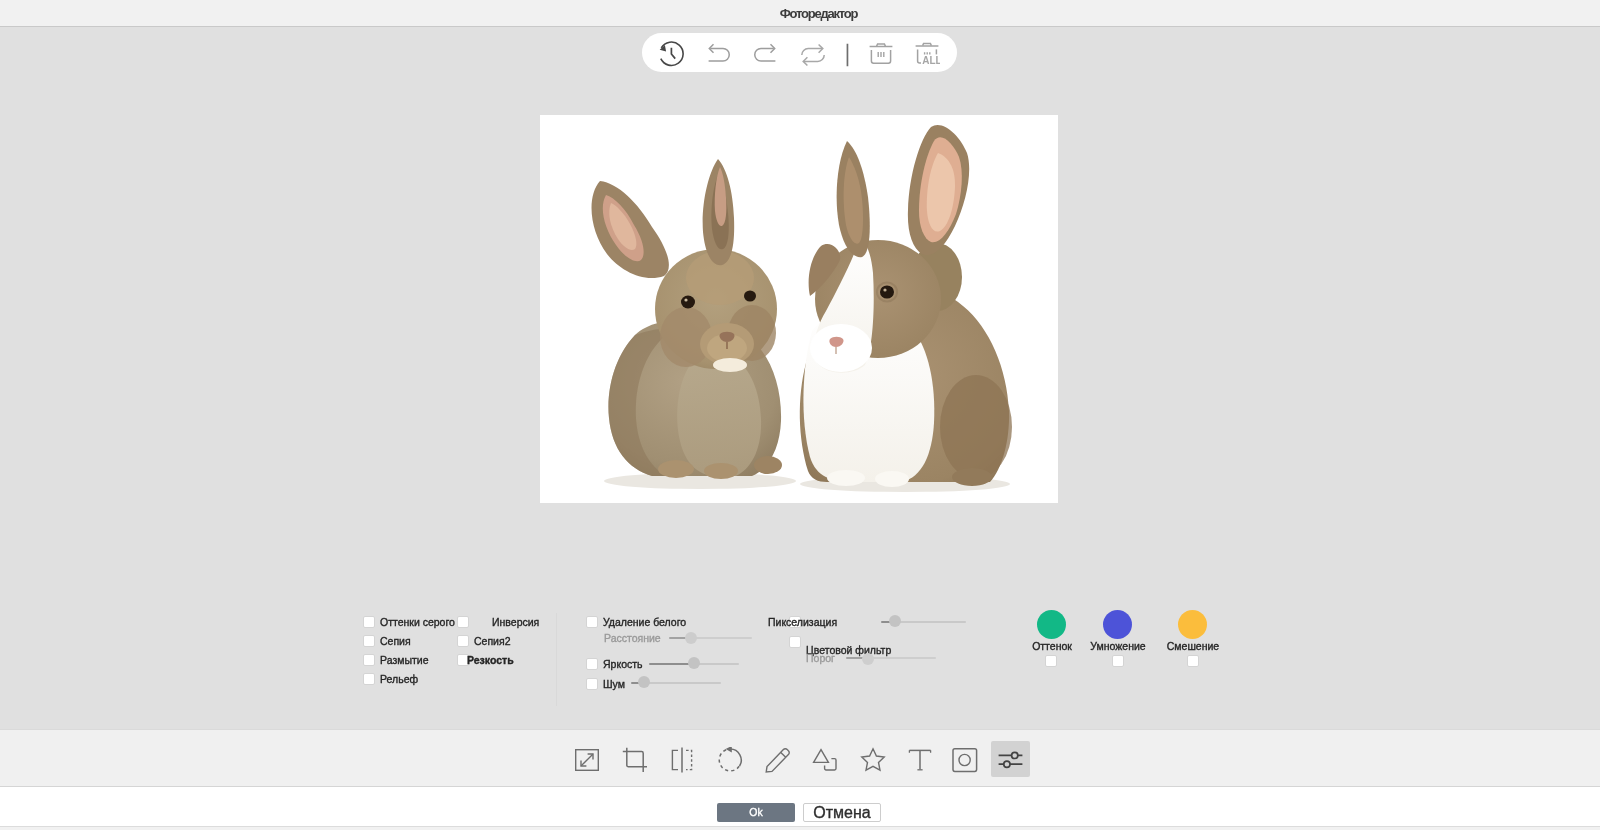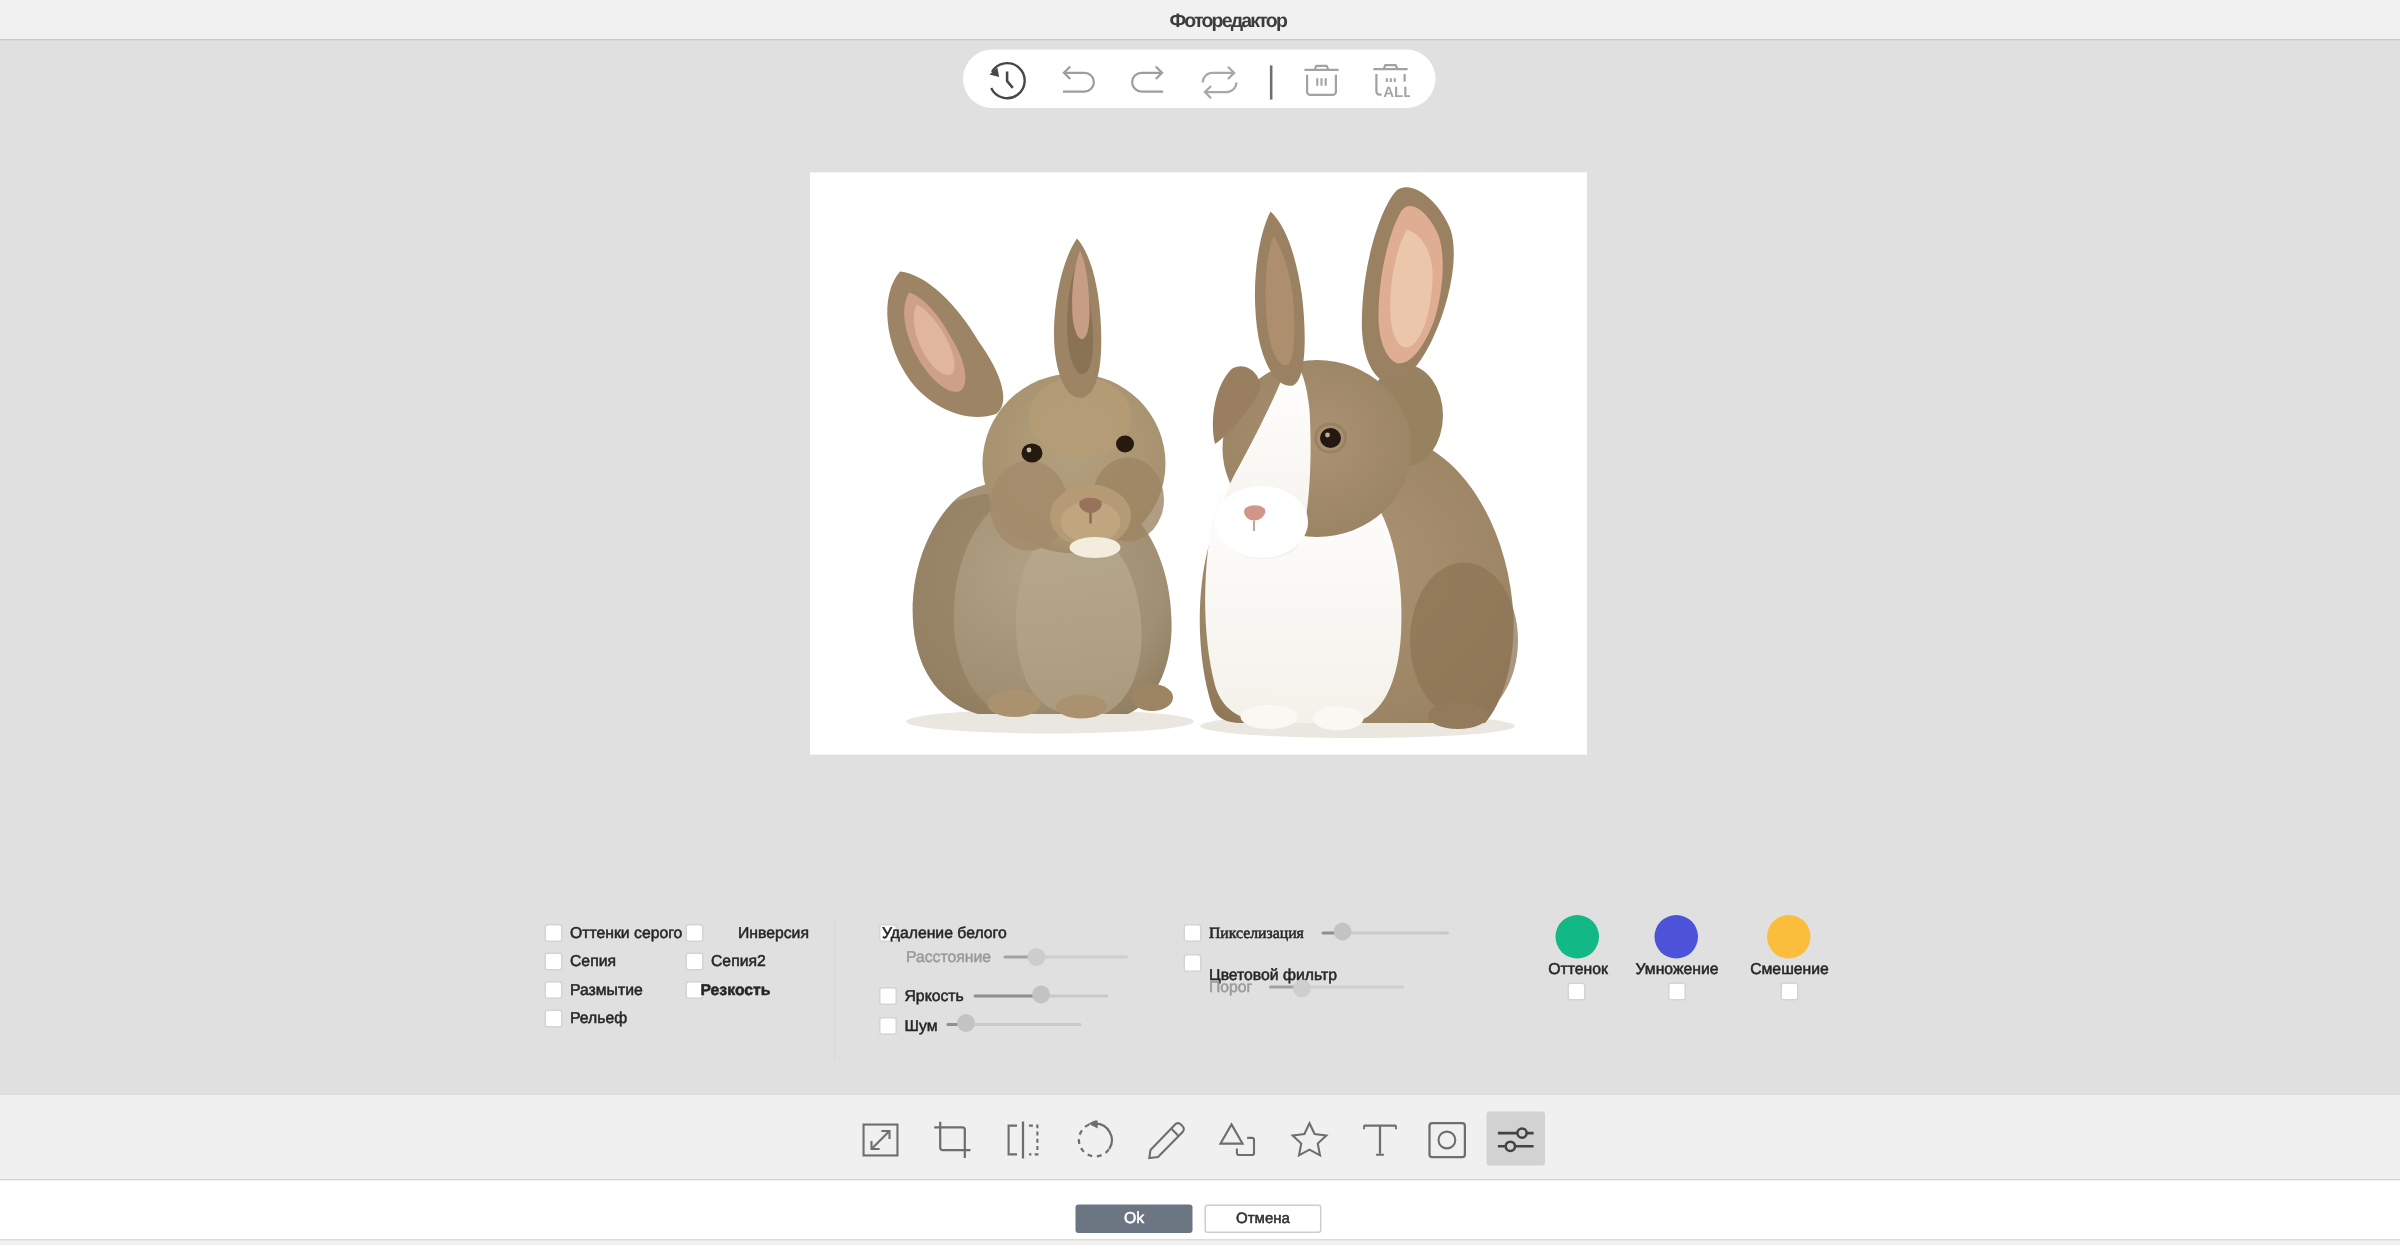--- a/index.html
+++ b/index.html
@@ -14,21 +14,21 @@
 .lblg { position:absolute; font-size:10.5px; color:#9a9a9a; white-space:nowrap; line-height:11px; -webkit-text-stroke:0.35px #9a9a9a; }
 .vdiv { position:absolute; left:556px; top:613px; width:1px; height:93px; background:#d9d9d9; }
 .track { position:absolute; height:2px; border-radius:1px; }
 .thumb { position:absolute; width:12px; height:12px; border-radius:50%; background:#c3c3c3; }
 .circ { position:absolute; width:29px; height:29px; border-radius:50%; }
 .toolbar { position:absolute; left:0; top:729px; width:1600px; height:58px; background:#f0f0f0; border-top:1px solid #dadada; border-bottom:1px solid #d5d5d5; }
 .ticon { position:absolute; top:747px; }
 .hl { position:absolute; left:991px; top:741px; width:39px; height:36px; background:#d2d2d2; border-radius:2px; }
 .footer { position:absolute; left:0; top:787px; width:1600px; height:39px; background:#fff; }
 .btn-ok { position:absolute; left:717px; top:803px; width:78px; height:19px; background:#6c7682; border-radius:2px; color:#fff; font-size:10.5px; -webkit-text-stroke:0.35px #fff; text-align:center; line-height:19px; }
-.btn-cancel { position:absolute; left:803px; top:803px; width:78px; height:19px; background:#fff; border:1px solid #cdcdcd; border-radius:2px; color:#2e2e2e; font-size:10px; -webkit-text-stroke:0.35px #2e2e2e; text-align:center; line-height:17px; }
+.btn-cancel { position:absolute; left:803px; top:803px; width:78px; height:19px; background:#fff; border:1px solid #cdcdcd; border-radius:2px; color:#2e2e2e; font-size:16px; -webkit-text-stroke:0.35px #2e2e2e; text-align:center; line-height:17px; }
 .bottomedge { position:absolute; left:0; top:826px; width:1600px; height:4px; background:#f1f1f1; border-top:1px solid #dcdcdc; }
 </style>
 </head>
 <body>
 <div class="header">Фоторедактор</div>
 
 <div class="pill" id="pillbar">
 
 <svg style="left:17px;" width="26" height="28" viewBox="0 0 26 28">
   <g fill="none" stroke="#474747" stroke-width="1.6">
@@ -205,38 +205,38 @@
 <div class="cb" style="left:457px; top:616px;"></div>
 <div class="lbl" style="left:492px; top:617px;">Инверсия</div>
 <div class="cb" style="left:457px; top:635px;"></div>
 <div class="lbl" style="left:474px; top:636px;">Сепия2</div>
 <div class="cb" style="left:457px; top:654px;"></div>
 <div class="lbl" style="left:467px; top:655px;font-weight:bold;">Резкость</div>
 
 <div class="vdiv"></div>
 
 <div class="cb" style="left:586px; top:616px;"></div>
-<div class="lbl" style="left:588px; top:617px;">Удаление белого</div>
+<div class="lbl" style="left:603px; top:617px;">Удаление белого</div>
 <div class="lblg" style="left:604px; top:633px;">Расстояние</div>
 <div class="track" style="left:669px; top:637px; width:22px; background:#a2a2a2;"></div>
 <div class="track" style="left:691px; top:637px; width:61px; background:#cecece;"></div>
 <div class="thumb" style="left:685px; top:632px; background:#cdcdcd;"></div>
 <div class="cb" style="left:586px; top:658px;"></div>
 <div class="lbl" style="left:603px; top:659px;">Яркость</div>
 <div class="track" style="left:649px; top:663px; width:45px; background:#8e8e8e;"></div>
 <div class="track" style="left:694px; top:663px; width:45px; background:#c9c9c9;"></div>
 <div class="thumb" style="left:688px; top:657px;"></div>
 <div class="cb" style="left:586px; top:678px;"></div>
 <div class="lbl" style="left:603px; top:679px;">Шум</div>
 <div class="track" style="left:631px; top:682px; width:13px; background:#8e8e8e;"></div>
 <div class="track" style="left:644px; top:682px; width:77px; background:#c9c9c9;"></div>
 <div class="thumb" style="left:638px; top:676px;"></div>
 
 <div class="cb" style="left:789px; top:616px;"></div>
-<div class="lbl" style="left:806px; top:617px;font-family:Liberation Serif, serif;">Пикселизация</div>
+<div class="lbl" style="left:768px; top:617px;">Пикселизация</div>
 <div class="track" style="left:881px; top:621px; width:15px; background:#8e8e8e;"></div>
 <div class="track" style="left:896px; top:621px; width:70px; background:#c9c9c9;"></div>
 <div class="thumb" style="left:889px; top:615px;"></div>
 <div class="cb" style="left:789px; top:636px;"></div>
 <div class="lbl" style="left:806px; top:645px;">Цветовой фильтр</div>
 <div class="lblg" style="left:806px; top:653px;">Порог</div>
 <div class="track" style="left:846px; top:657px; width:21px; background:#a2a2a2;"></div>
 <div class="track" style="left:867px; top:657px; width:69px; background:#cecece;"></div>
 <div class="thumb" style="left:862px; top:653px; background:#cecece;"></div>
 

